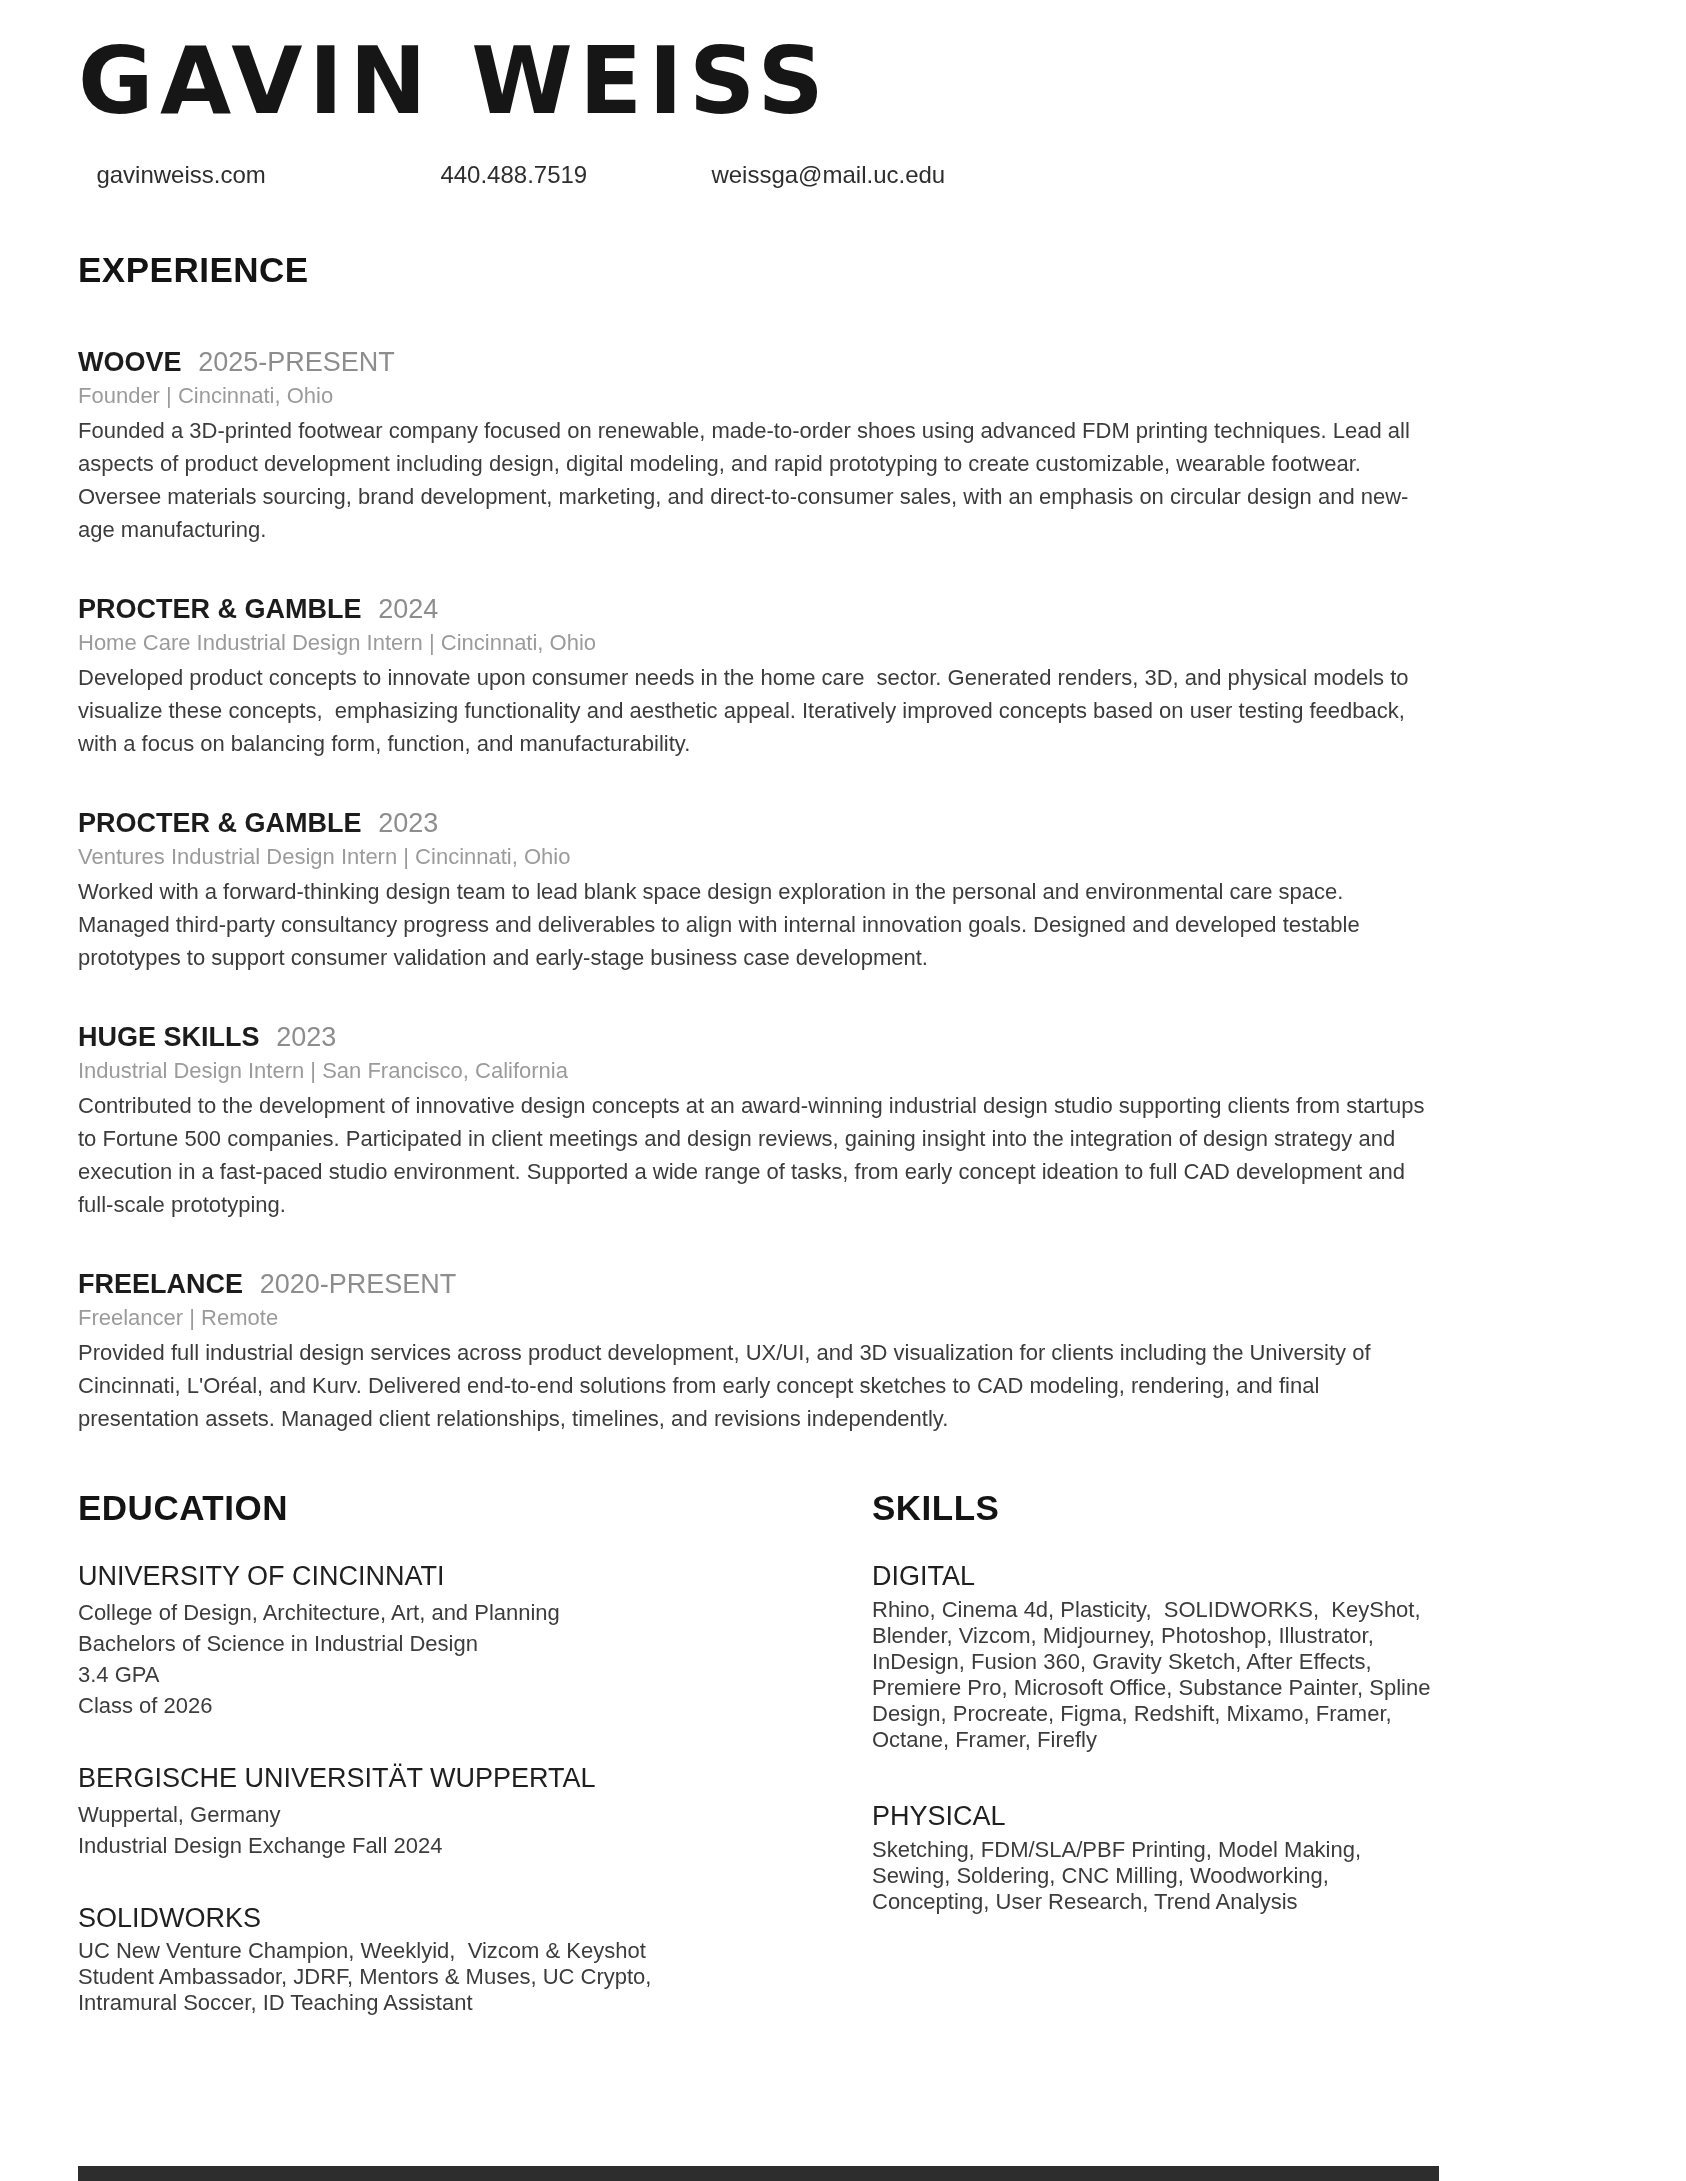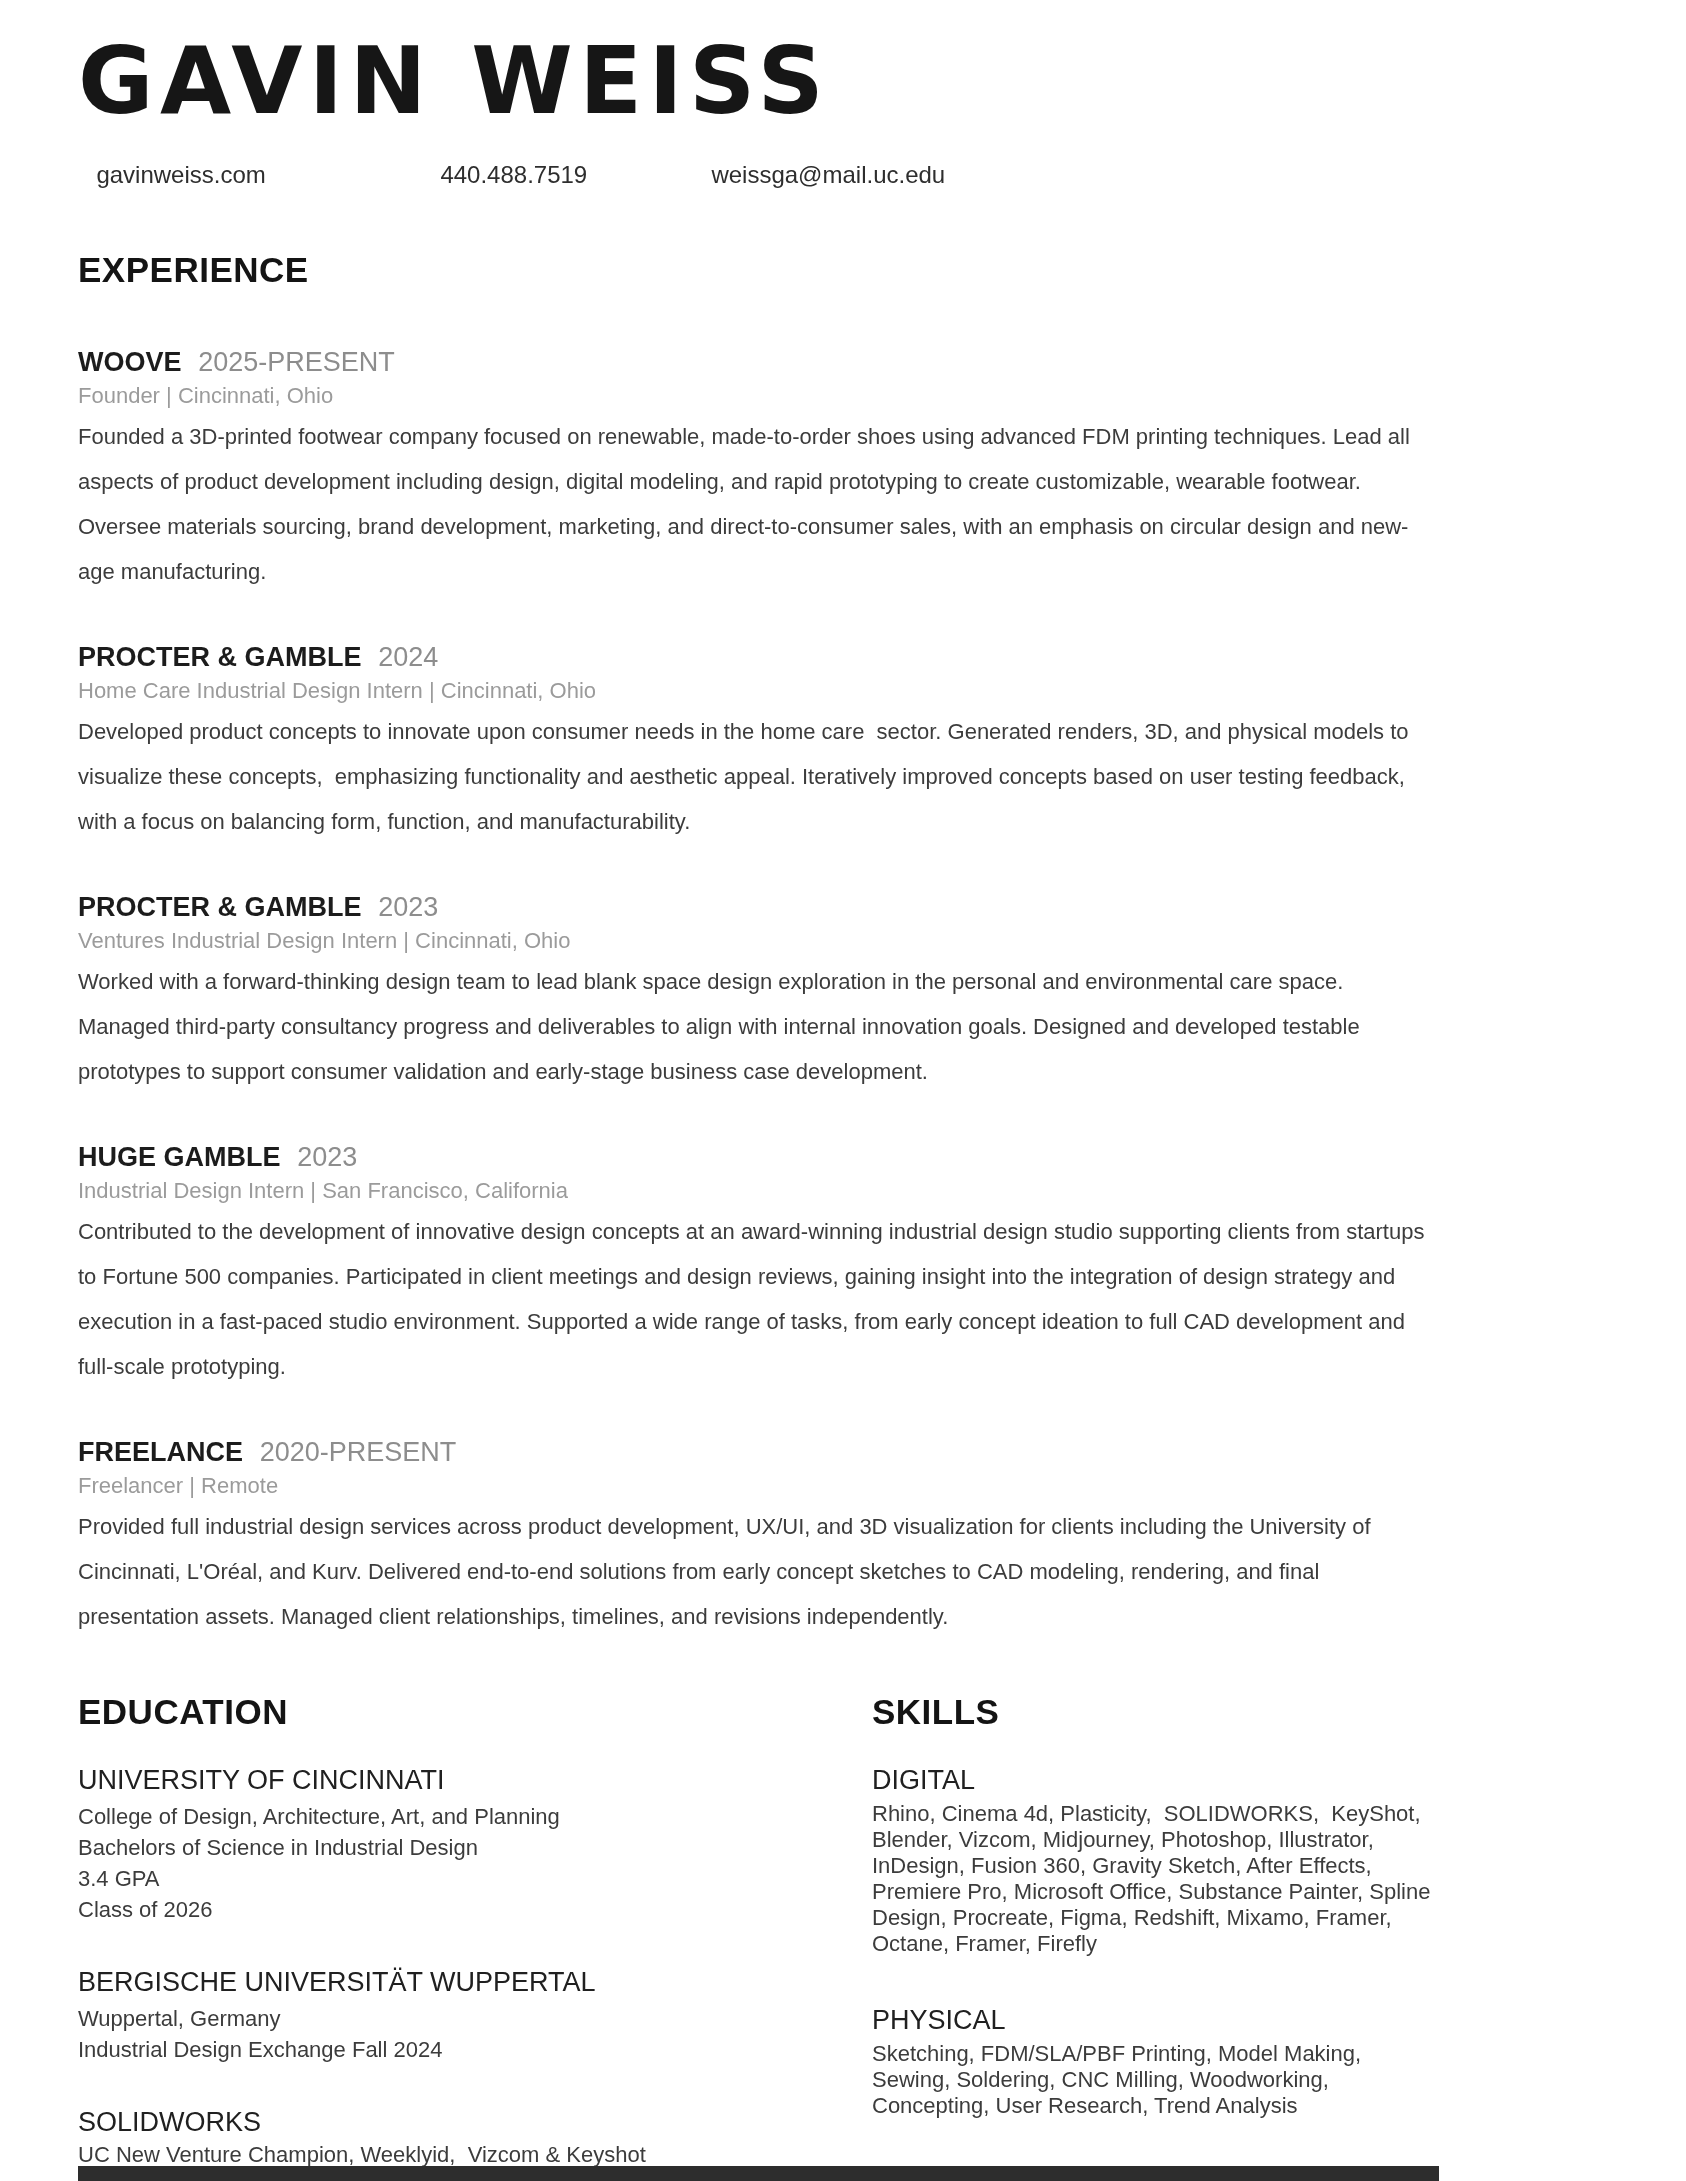--- a/index.html
+++ b/index.html
@@ -51,21 +51,21 @@
   .job-company { font-weight: bold; color: #1c1c1c; }
   .job-dates { font-weight: normal; color: #8d8d8d; margin-left: 9.2px; }
   .job-subtitle {
     font-size: 22px;
     line-height: 26px;
     color: #9b9b9b;
     margin-top: 4.6px;
   }
   .job-desc {
     font-size: 22px;
-    line-height: 45px;
+    line-height: 33px;
     color: #3c3c3c;
     margin-top: 5.5px;
     max-width: 1368px;
     white-space: pre-wrap;
   }
 
   
   .two-col { display: flex; margin-top: 53px; }
   .col-education { flex: 0 0 794px; width: 794px; }
   .col-skills { flex: 1; max-width: 707px; }
@@ -144,21 +144,21 @@
       <div class="job-head">
         <span class="job-company">PROCTER &amp; GAMBLE</span>
         <span class="job-dates">2023</span>
       </div>
       <div class="job-subtitle">Ventures Industrial Design Intern | Cincinnati, Ohio</div>
       <p class="job-desc">Worked with a forward-thinking design team to lead blank space design exploration in the personal and environmental care space. Managed third-party consultancy progress and deliverables to align with internal innovation goals. Designed and developed testable prototypes to support consumer validation and early-stage business case development.</p>
     </article>
 
     <article class="job">
       <div class="job-head">
-        <span class="job-company">HUGE GAMBLE</span>
+        <span class="job-company">HUGE SKILLS</span>
         <span class="job-dates">2023</span>
       </div>
       <div class="job-subtitle">Industrial Design Intern | San Francisco, California</div>
       <p class="job-desc">Contributed to the development of innovative design concepts at an award-winning industrial design studio supporting clients from startups to Fortune 500 companies. Participated in client meetings and design reviews, gaining insight into the integration of design strategy and execution in a fast-paced studio environment. Supported a wide range of tasks, from early concept ideation to full CAD development and full-scale prototyping.</p>
     </article>
 
     <article class="job">
       <div class="job-head">
         <span class="job-company">FREELANCE</span>
         <span class="job-dates">2020-PRESENT</span>

